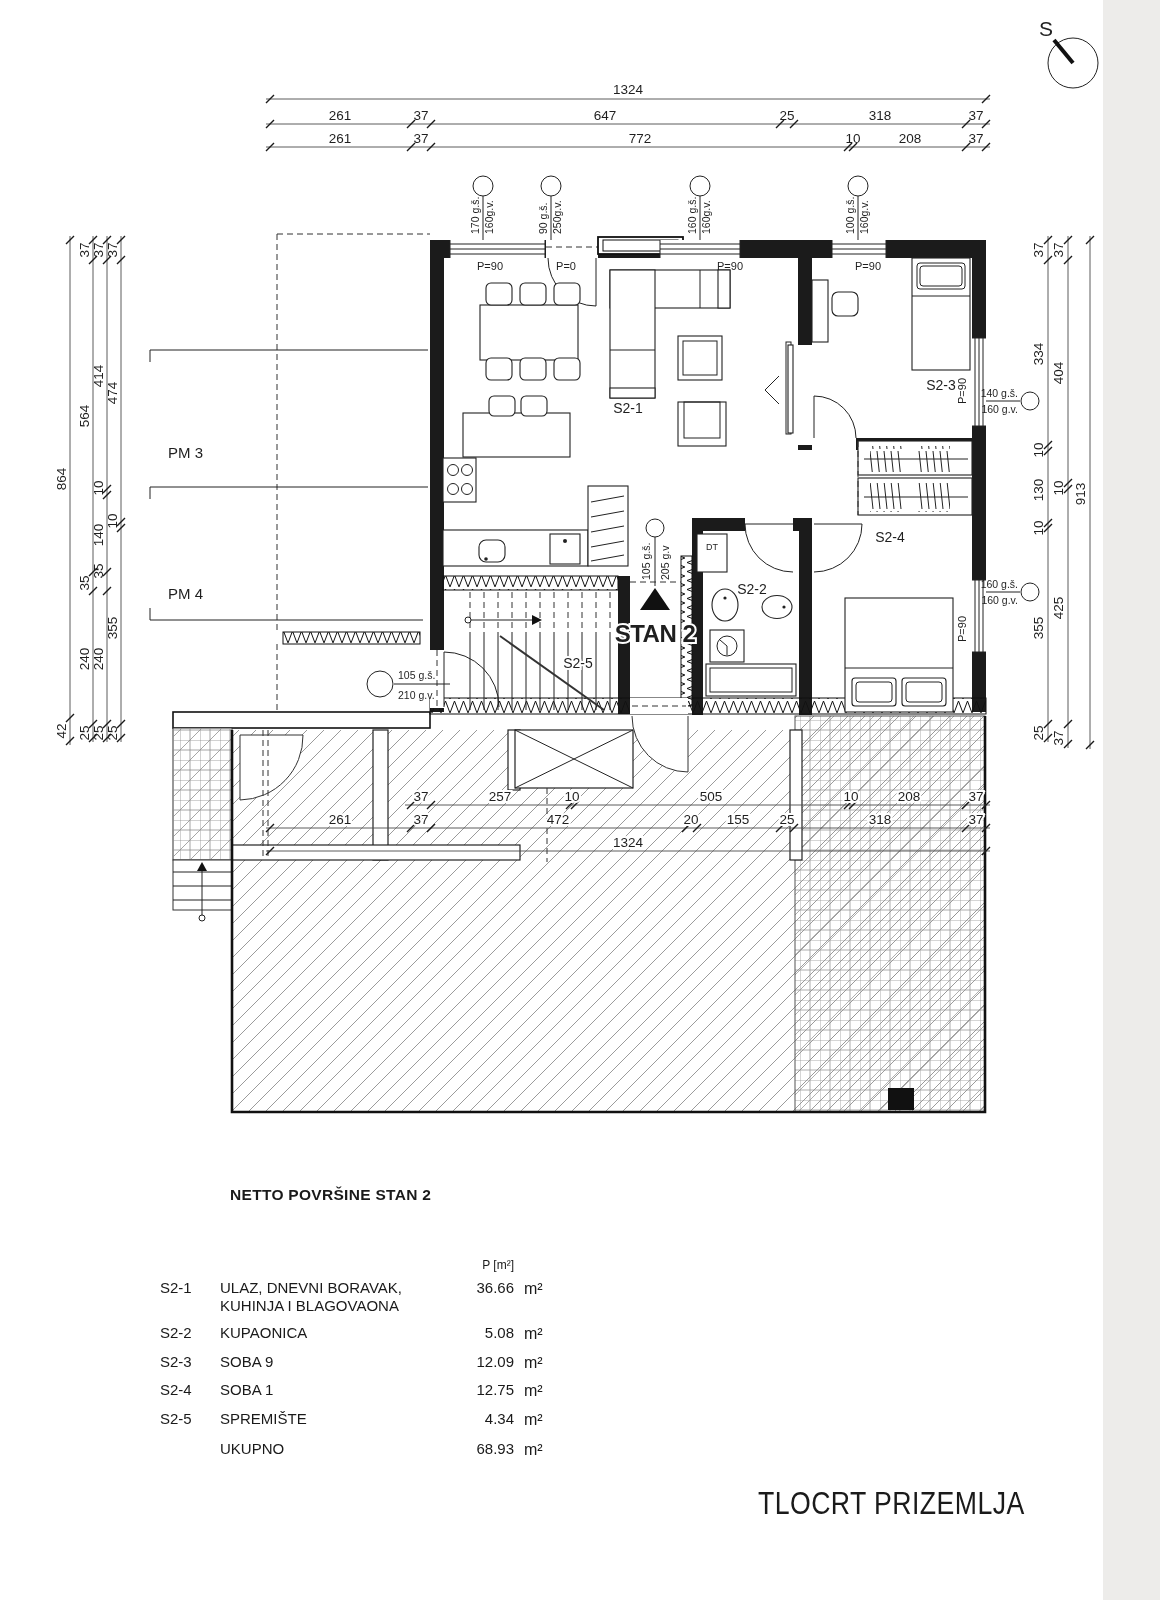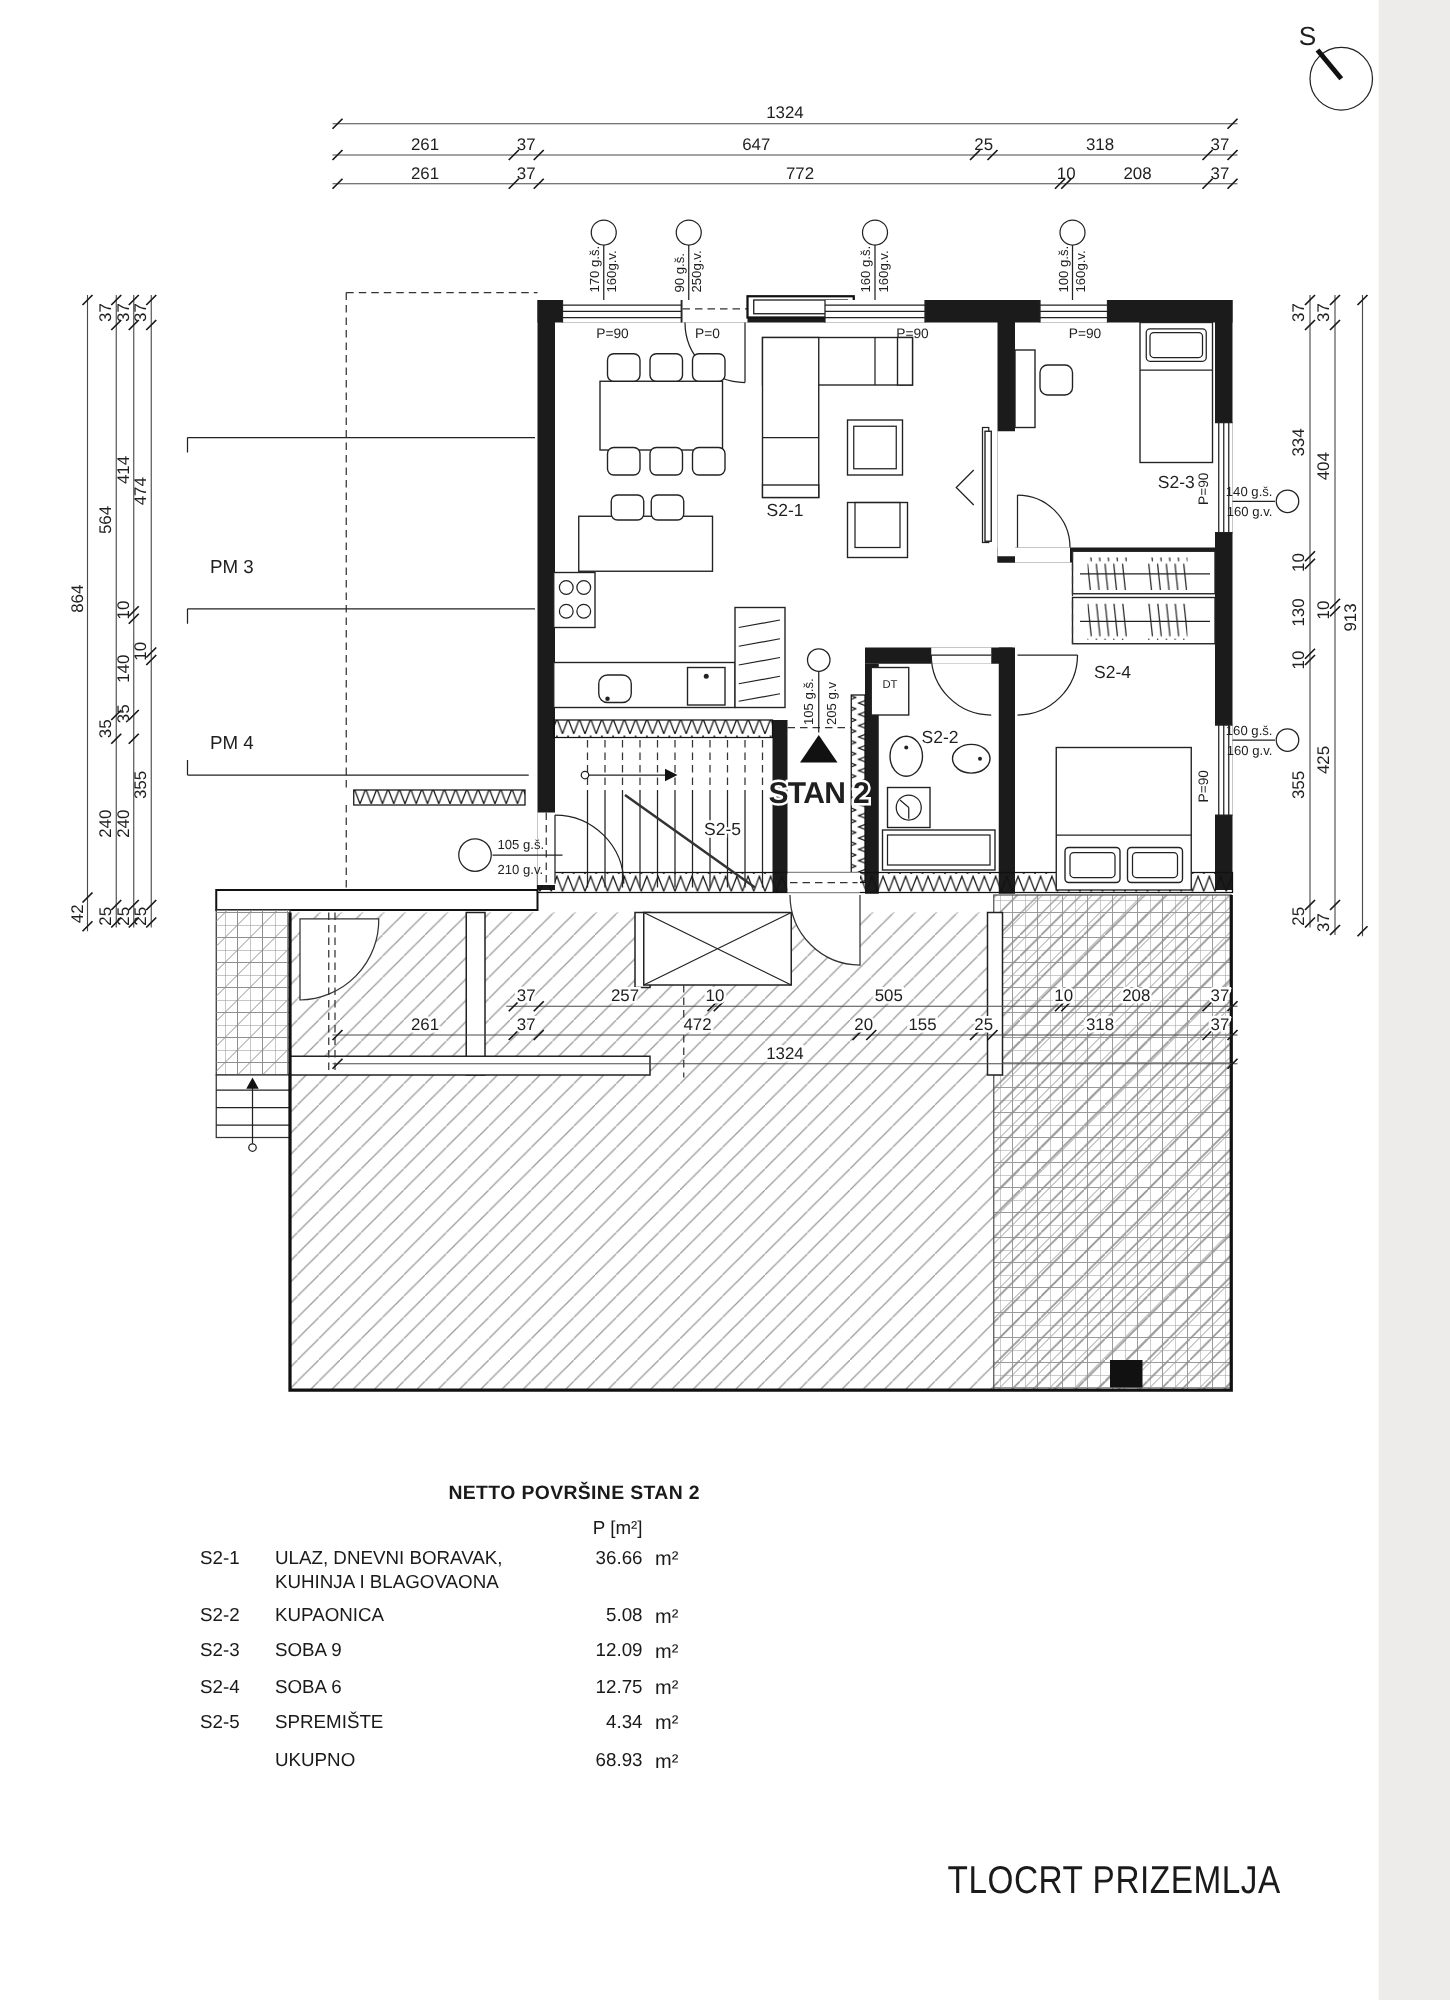--- a/index.html
+++ b/index.html
@@ -11,26 +11,26 @@
   .halo{stroke:#ffffff;stroke-width:4px;paint-order:stroke;}
   .small{font-size:10.5px;}
   .plabel{font-size:11px;}
   .room{font-size:14px;}
   .thin{stroke:#222;stroke-width:1;fill:none;}
   .furn{stroke:#222;stroke-width:1.1;fill:#fff;}
   .dimline{stroke:#4a4a4a;stroke-width:0.9;fill:none;}
   .tick{stroke:#1a1a1a;stroke-width:1.4;fill:none;}
   .dash{stroke:#333;stroke-width:1;stroke-dasharray:6 4;fill:none;}
   .area-table{position:absolute;left:160px;top:1186px;width:400px;font-size:15px;line-height:1.22;}
-  .tbl-title{margin-left:70px;font-weight:bold;font-size:15.5px;letter-spacing:.3px;text-align:right;}
+  .tbl-title{margin-left:70px;font-weight:bold;font-size:15.5px;letter-spacing:.3px;}
   .trow{display:grid;grid-template-columns:56px 218px 72px 34px;column-gap:4px;align-items:start;}
   .trow .val{text-align:right;}
   .trow .unit{padding-left:6px;font-size:16px;}
   .hdr{margin-top:9px;}
-  .hdr .val{font-size:15px;}
+  .hdr .val{font-size:12px;margin-top:44px;}
   .r1{margin-top:6px;} .r{margin-top:9px;} .rtotal{margin-top:11px;}
   .rtotal .name{text-align:left;padding-right:10px;}
   .title-block{position:absolute;left:758px;top:1486px;width:380px;font-size:31px;
       transform:scaleX(.86);transform-origin:left center;white-space:nowrap;letter-spacing:.5px;}
 </style>
 </head>
 <body>
 
 <div class="page">
 
@@ -490,21 +490,21 @@
     <div class="unit">m²</div>
   </div>
   <div class="trow r">
     <div>S2-3</div>
     <div>SOBA 9</div>
     <div class="val">12.09</div>
     <div class="unit">m²</div>
   </div>
   <div class="trow r">
     <div>S2-4</div>
-    <div>SOBA 6</div>
+    <div>SOBA 1</div>
     <div class="val">12.75</div>
     <div class="unit">m²</div>
   </div>
   <div class="trow r">
     <div>S2-5</div>
     <div>SPREMIŠTE</div>
     <div class="val">4.34</div>
     <div class="unit">m²</div>
   </div>
   <div class="trow rtotal">

